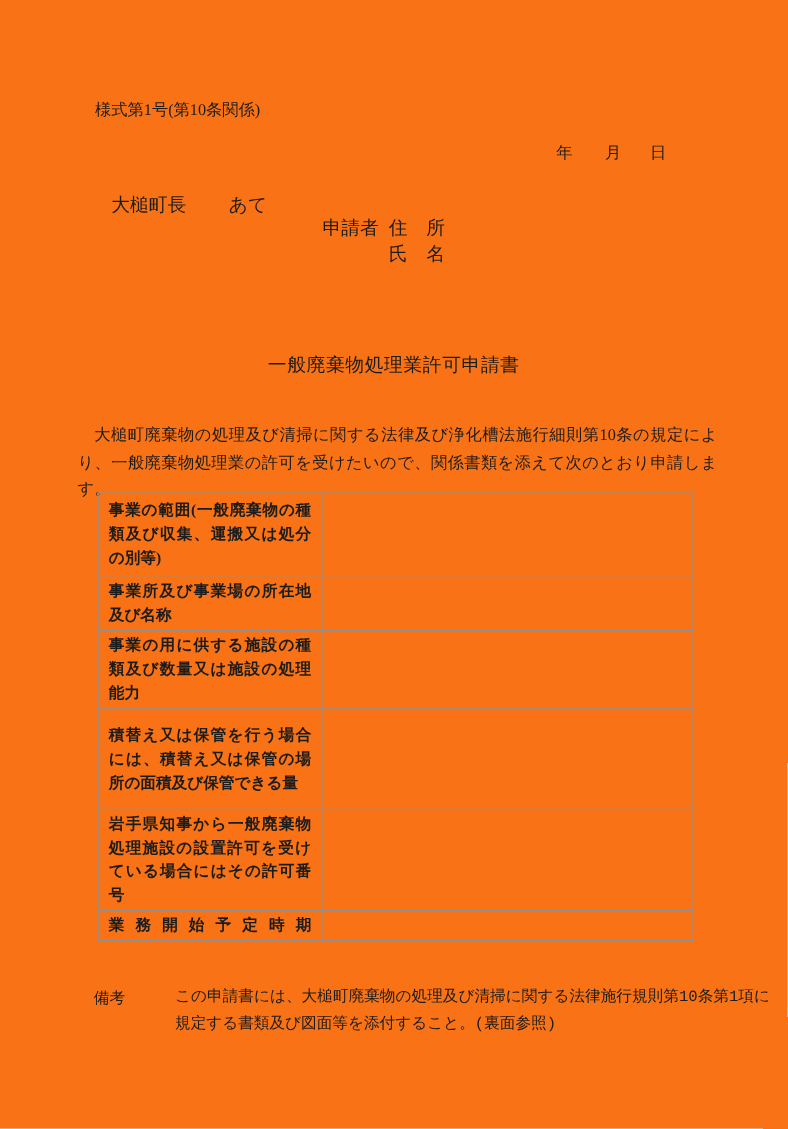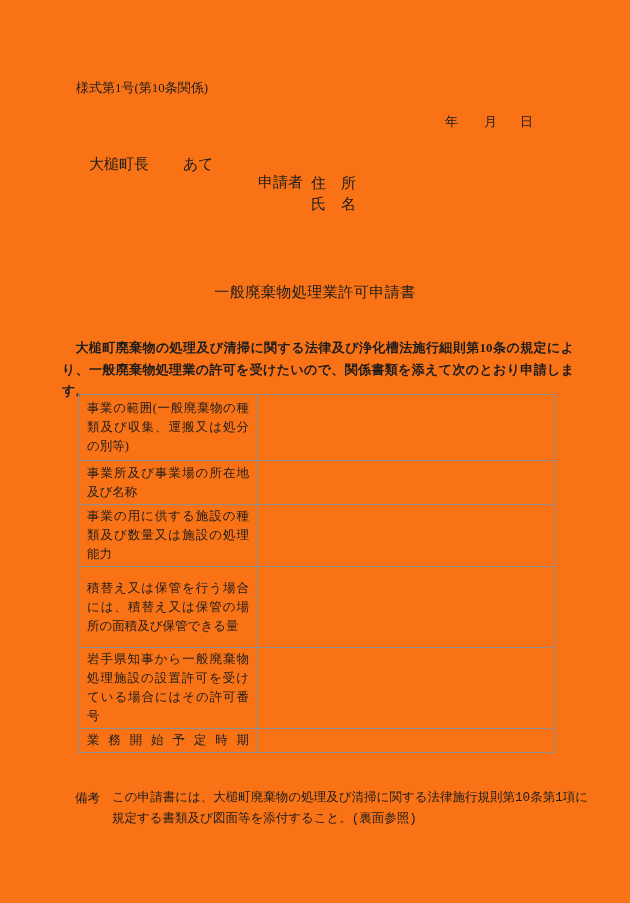--- a/index.html
+++ b/index.html
@@ -26,32 +26,32 @@
   #applicant{left:258px;top:173px;font-size:15px;display:flex;align-items:flex-start;}
   #applicant .ap-label{margin-right:8px;}
   #applicant .ap-fields div{line-height:21px;}
 
   #corp-note{left:302px;top:218px;font-size:13px;line-height:19px;}
   #corp-note .spaced{letter-spacing:1.5px;}
 
   #doc-title{left:0;top:283px;width:630px;text-align:center;font-size:15px;letter-spacing:0.5px;}
 
   #intro{left:62px;top:337px;width:512px;font-size:13px;line-height:21.5px;
-         text-align:justify;text-justify:inter-character;font-weight:bold;}
+         text-align:justify;text-justify:inter-character;}
 
   #main-table{left:78px;top:394px;}
   table{border-collapse:collapse;table-layout:fixed;width:476px;}
   td{border:1px solid #8f8f8f;vertical-align:middle;padding:2px 8px;
      font-size:12.5px;line-height:19px;}
-  td.label-cell{text-align:justify;text-justify:inter-character;}
+  td.label-cell{text-align:justify;text-justify:inter-character;font-weight:bold;}
   tr.spread td.label-cell{text-align-last:justify;}
   tr.r1{height:66px;} tr.r2{height:24px;} tr.r3{height:44px;} tr.r4{height:55px;}
   tr.r5{height:81px;} tr.r6{height:76px;} tr.r7{height:23px;}
 
-  #remarks{left:75px;top:788px;display:flex;font-size:12.5px;line-height:21px;}
+  #remarks{left:75px;top:788px;display:flex;font-size:12.5px;line-height:21px;gap:28px;}
   #remarks .rm-label{flex:0 0 auto;margin-right:12px;}
   #remarks .rm-text{width:476px;text-align:justify;text-justify:inter-character;font-family:Liberation Mono, monospace;}
 </style>
 </head>
 <body>
 
 <div class="page">
 
   <div class="abs" id="form-number">様式第1号(第10条関係)</div>
 

